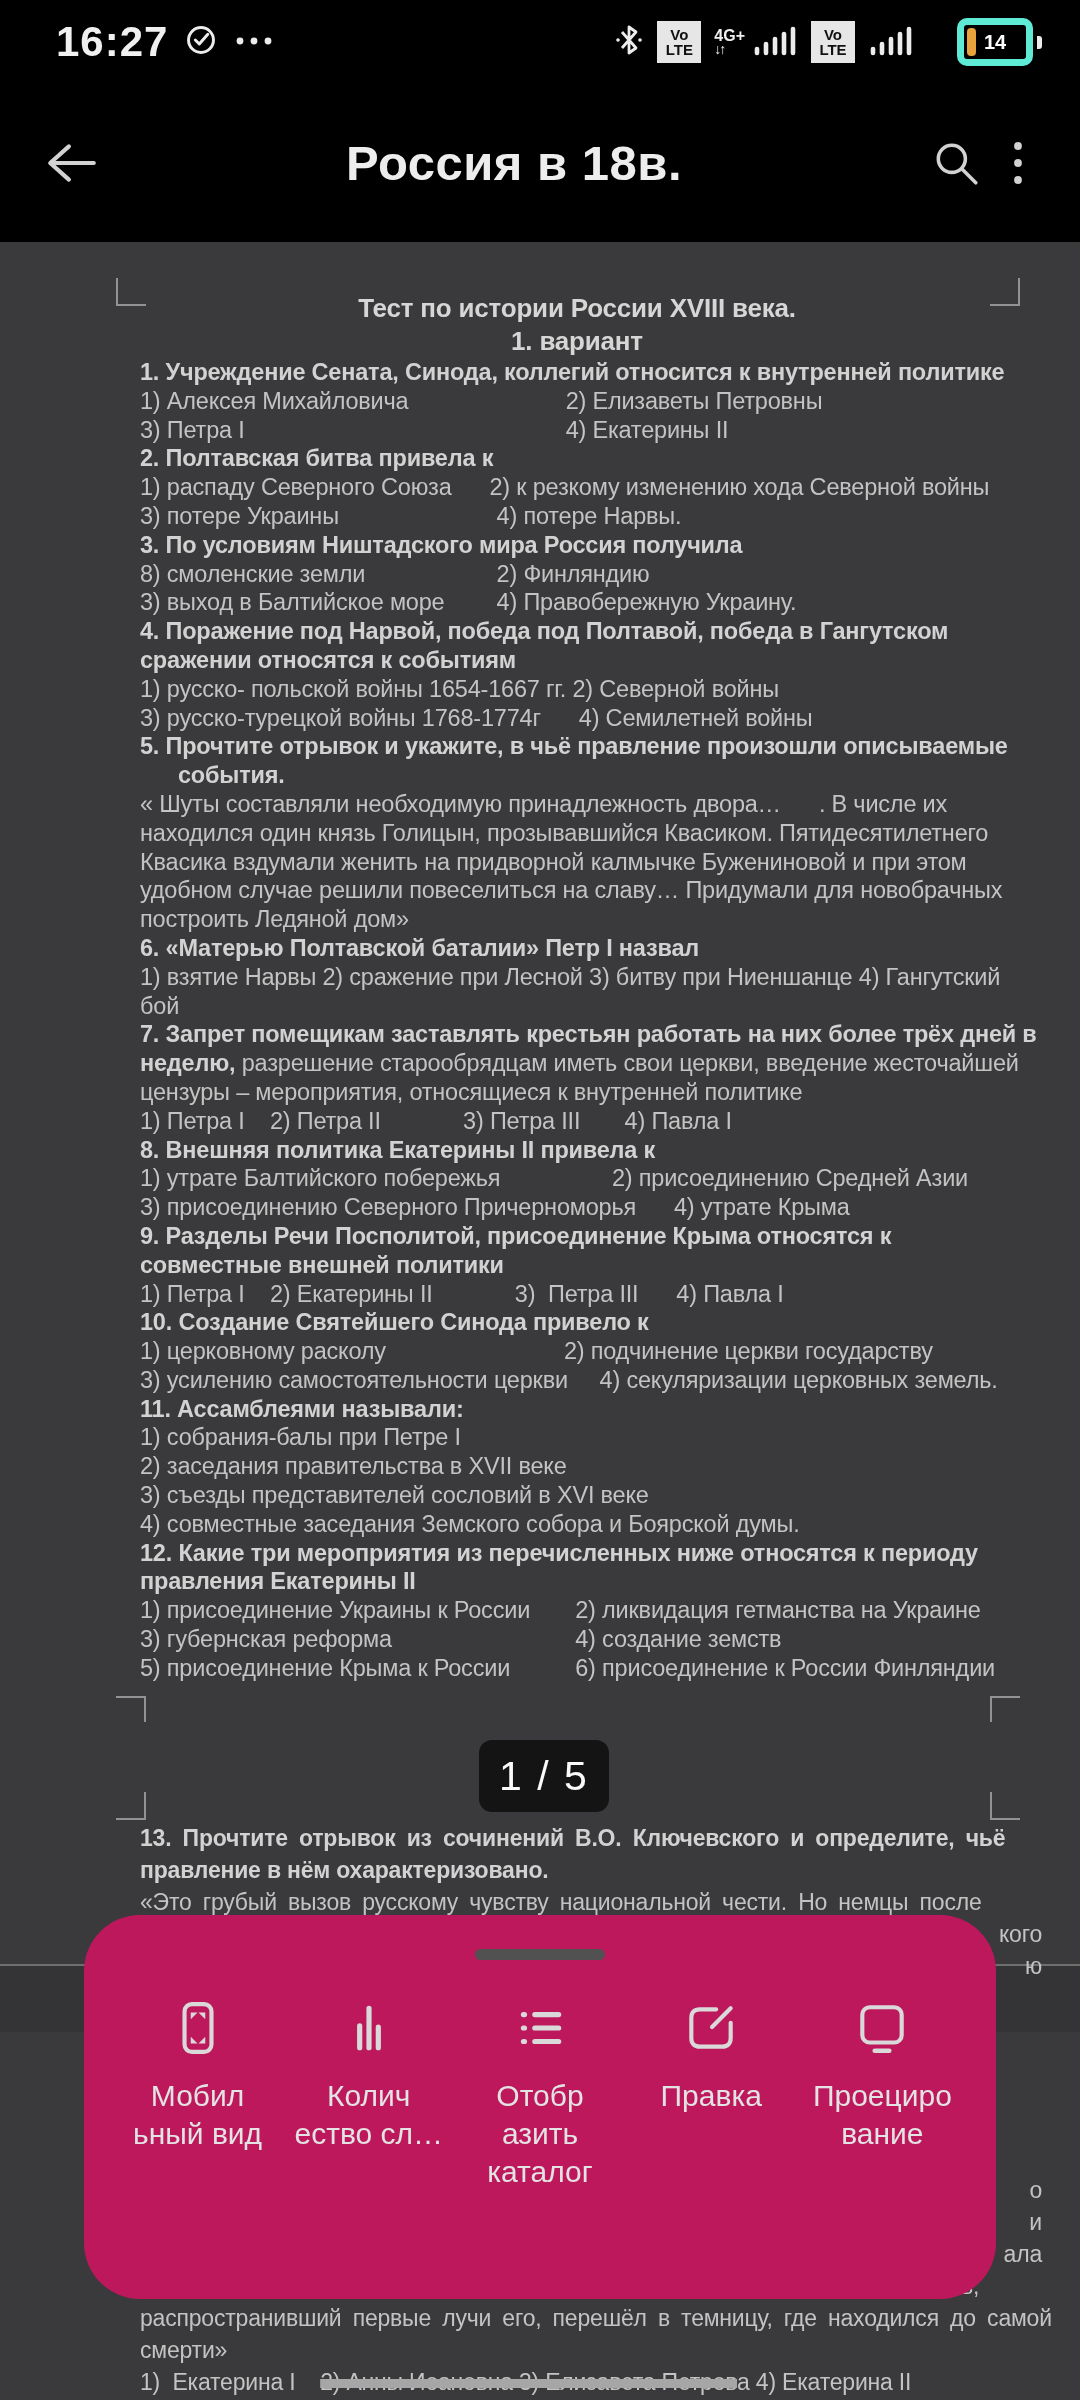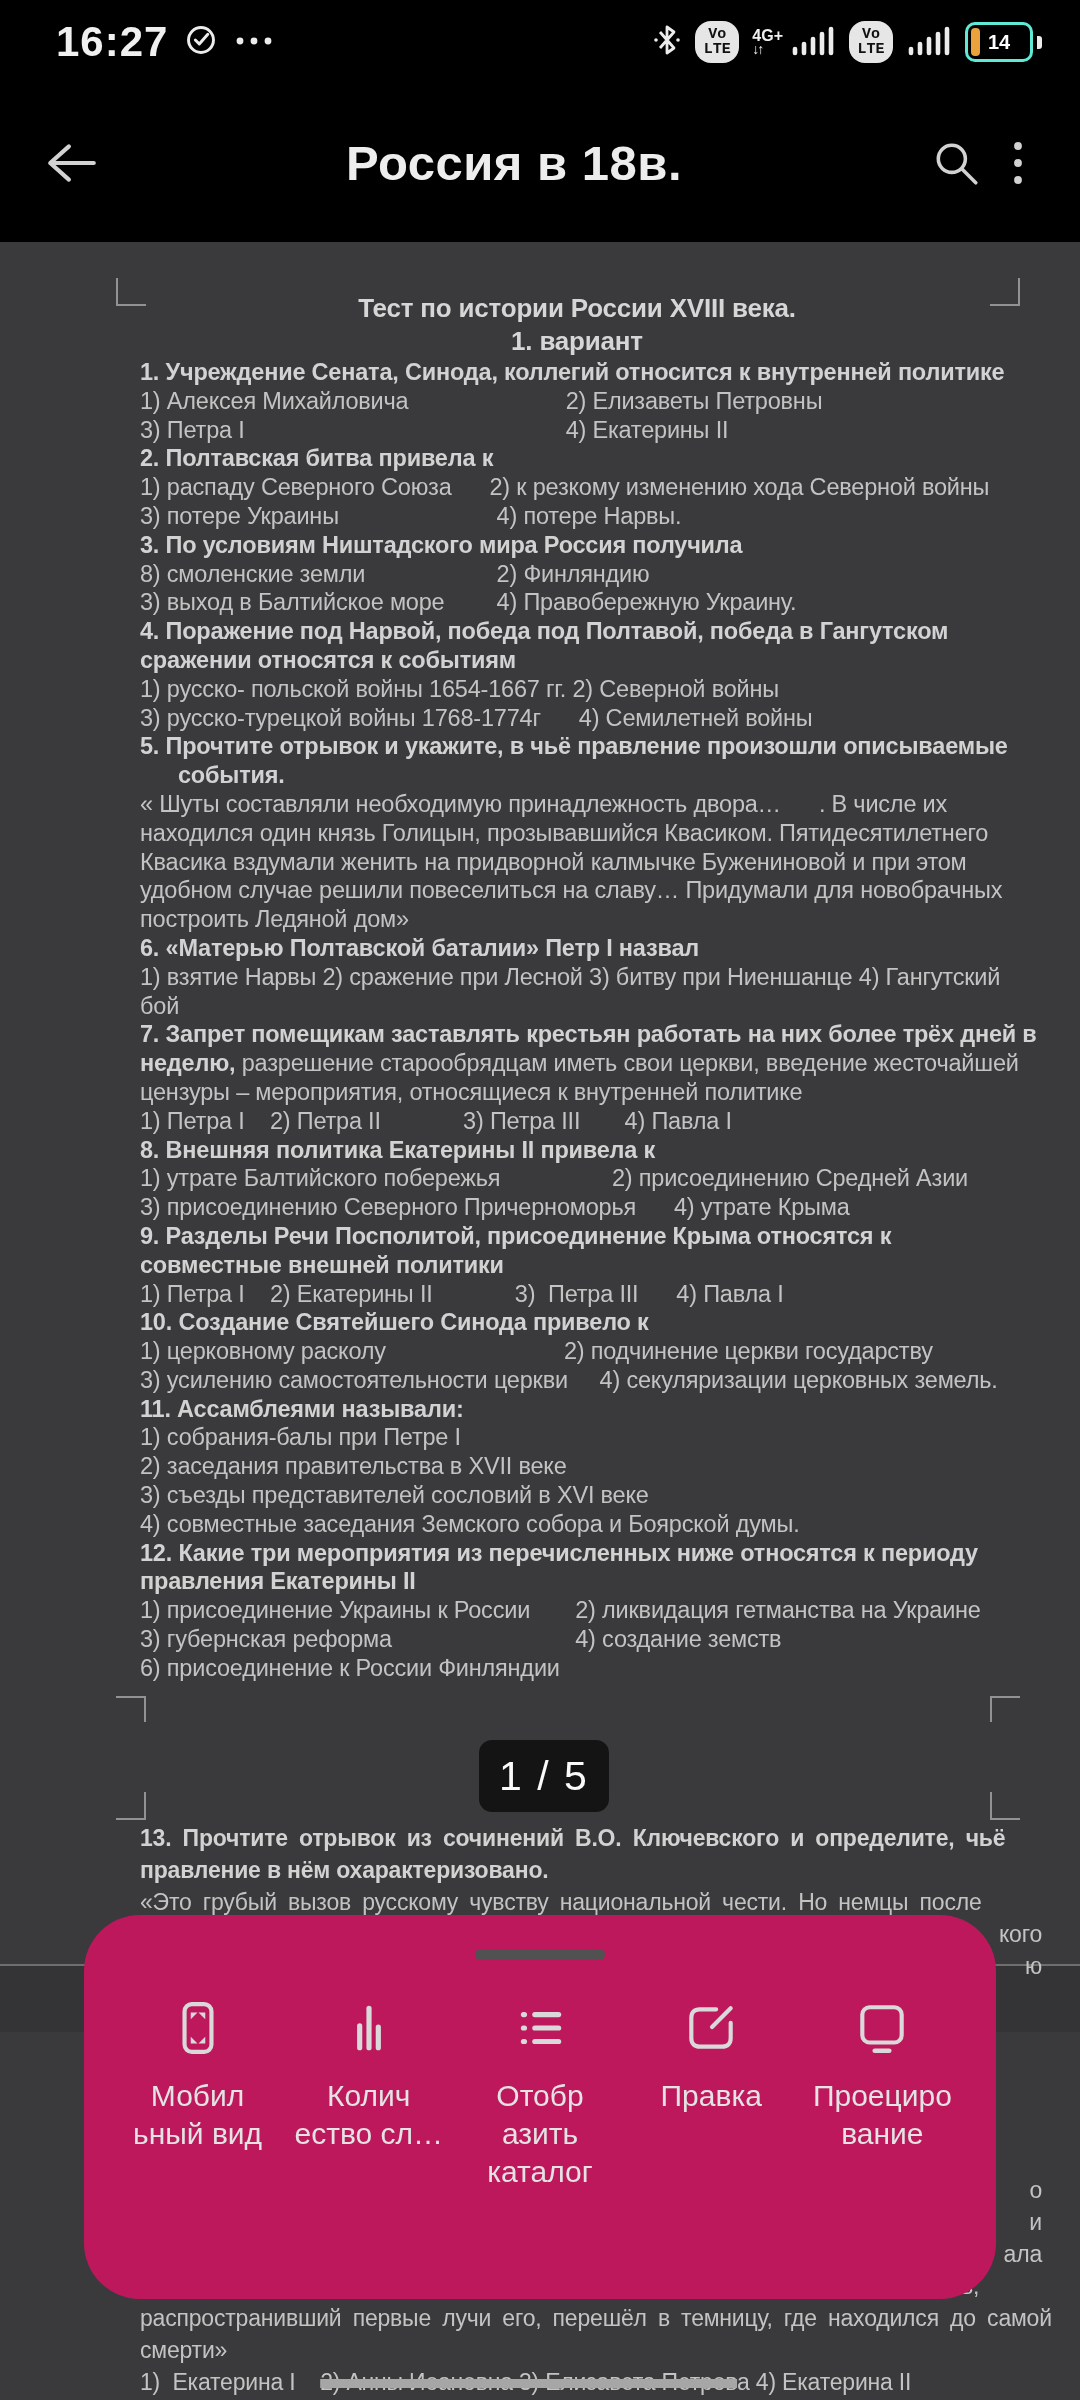--- a/index.html
+++ b/index.html
@@ -5,28 +5,28 @@
   html,body{margin:0;padding:0;background:#000;}
   .screen{position:relative;width:1080px;height:2400px;background:#000;overflow:hidden;
           font-family:"Liberation Sans","DejaVu Sans",sans-serif;}
 
   
   .statusbar{position:absolute;top:0;left:0;right:0;height:84px;display:flex;align-items:center;
              padding:0 38px 0 56px;box-sizing:border-box;color:#f0f0f0;}
   .sb-left{display:flex;align-items:center;gap:16px;}
   .sb-time{font-size:42px;font-weight:700;letter-spacing:1px;}
   .sb-right{margin-left:auto;display:flex;align-items:center;gap:13px;}
-  .volte{background:#e6e6e6;color:#111;border-radius:16px;width:44px;height:42px;display:flex;
-         flex-direction:column;align-items:center;justify-content:center;line-height:1;font-family:Liberation Mono, monospace;}
+  .volte{background:#e6e6e6;color:#111;border-radius:0;width:44px;height:42px;display:flex;
+         flex-direction:column;align-items:center;justify-content:center;line-height:1;}
   .volte span{font-size:15px;font-weight:bold;}
   .net4g{display:flex;flex-direction:column;align-items:flex-start;line-height:1;margin-right:-6px;}
   .net4g .nlab{font-size:16px;font-weight:bold;text-align:right;}
   .net4g .arr{font-size:14px;letter-spacing:-2px;margin-top:-2px;}
-  .battery{position:relative;width:62px;height:34px;border:3px solid #5eead4;border-radius:10px;
-           display:flex;align-items:center;justify-content:center;}
+  .battery{position:relative;width:62px;height:34px;border:7px solid #5eead4;border-radius:10px;
+           display:flex;align-items:center;justify-content:center;margin-left:30px;}
   .battery .fill{position:absolute;left:3px;top:3px;bottom:3px;width:9px;background:#e8a33d;border-radius:4px;}
   .battery .pct{position:relative;font-size:20px;font-weight:bold;color:#fff;}
   .bnub{width:5px;height:13px;background:#ececec;border-radius:0 3px 3px 0;margin-left:-9px;}
 
   
   .appbar{position:absolute;top:84px;left:0;right:0;height:158px;display:flex;align-items:center;
           padding:0 36px;box-sizing:border-box;background:#000;}
   .ab-title{flex:1;text-align:center;color:#ededed;font-size:49px;font-weight:bold;letter-spacing:.5px;}
   .iconbtn{width:72px;height:72px;display:flex;align-items:center;justify-content:center;flex:0 0 auto;}
 
@@ -204,21 +204,21 @@
       <div class="ln">3) усилению самостоятельности церкви     4) секуляризации церковных земель.</div>
       <div class="ln b">11. Ассамблеями называли:</div>
       <div class="ln">1) собрания-балы при Петре I</div>
       <div class="ln">2) заседания правительства в XVII веке</div>
       <div class="ln">3) съезды представителей сословий в XVI веке</div>
       <div class="ln">4) совместные заседания Земского собора и Боярской думы.</div>
       <div class="ln b">12. Какие три мероприятия из перечисленных ниже относятся к периоду</div>
       <div class="ln b">правления Екатерины II</div>
       <div class="ln cols" style="grid-template-columns: 49.8% 1fr;"><span>1) присоединение Украины к России</span><span>2) ликвидация гетманства на Украине</span></div>
       <div class="ln cols" style="grid-template-columns: 49.8% 1fr;"><span>3) губернская реформа</span><span>4) создание земств</span></div>
-      <div class="ln cols" style="grid-template-columns: 49.8% 1fr;"><span>6) присоединение к России Финляндии</span></div>
+      <div class="ln cols" style="grid-template-columns: 49.8% 1fr;"><span>5) присоединение Крыма к России</span><span>6) присоединение к России Финляндии</span></div>
     </div>
   <div class="p2text">
       <div class="ln b jst">13. Прочтите отрывок из сочинений В.О. Ключевского и определите, чьё</div>
       <div class="ln b">правление в нём охарактеризовано.</div>
       <div class="ln jst">«Это грубый вызов русскому чувству национальной чести. Но немцы после</div>
       <div class="ln rgt">кого</div>
       <div class="ln rgt">ю</div>
       <div class="ln">&nbsp;</div>
       <div class="ln">&nbsp;</div>
       <div class="ln">&nbsp;</div>

